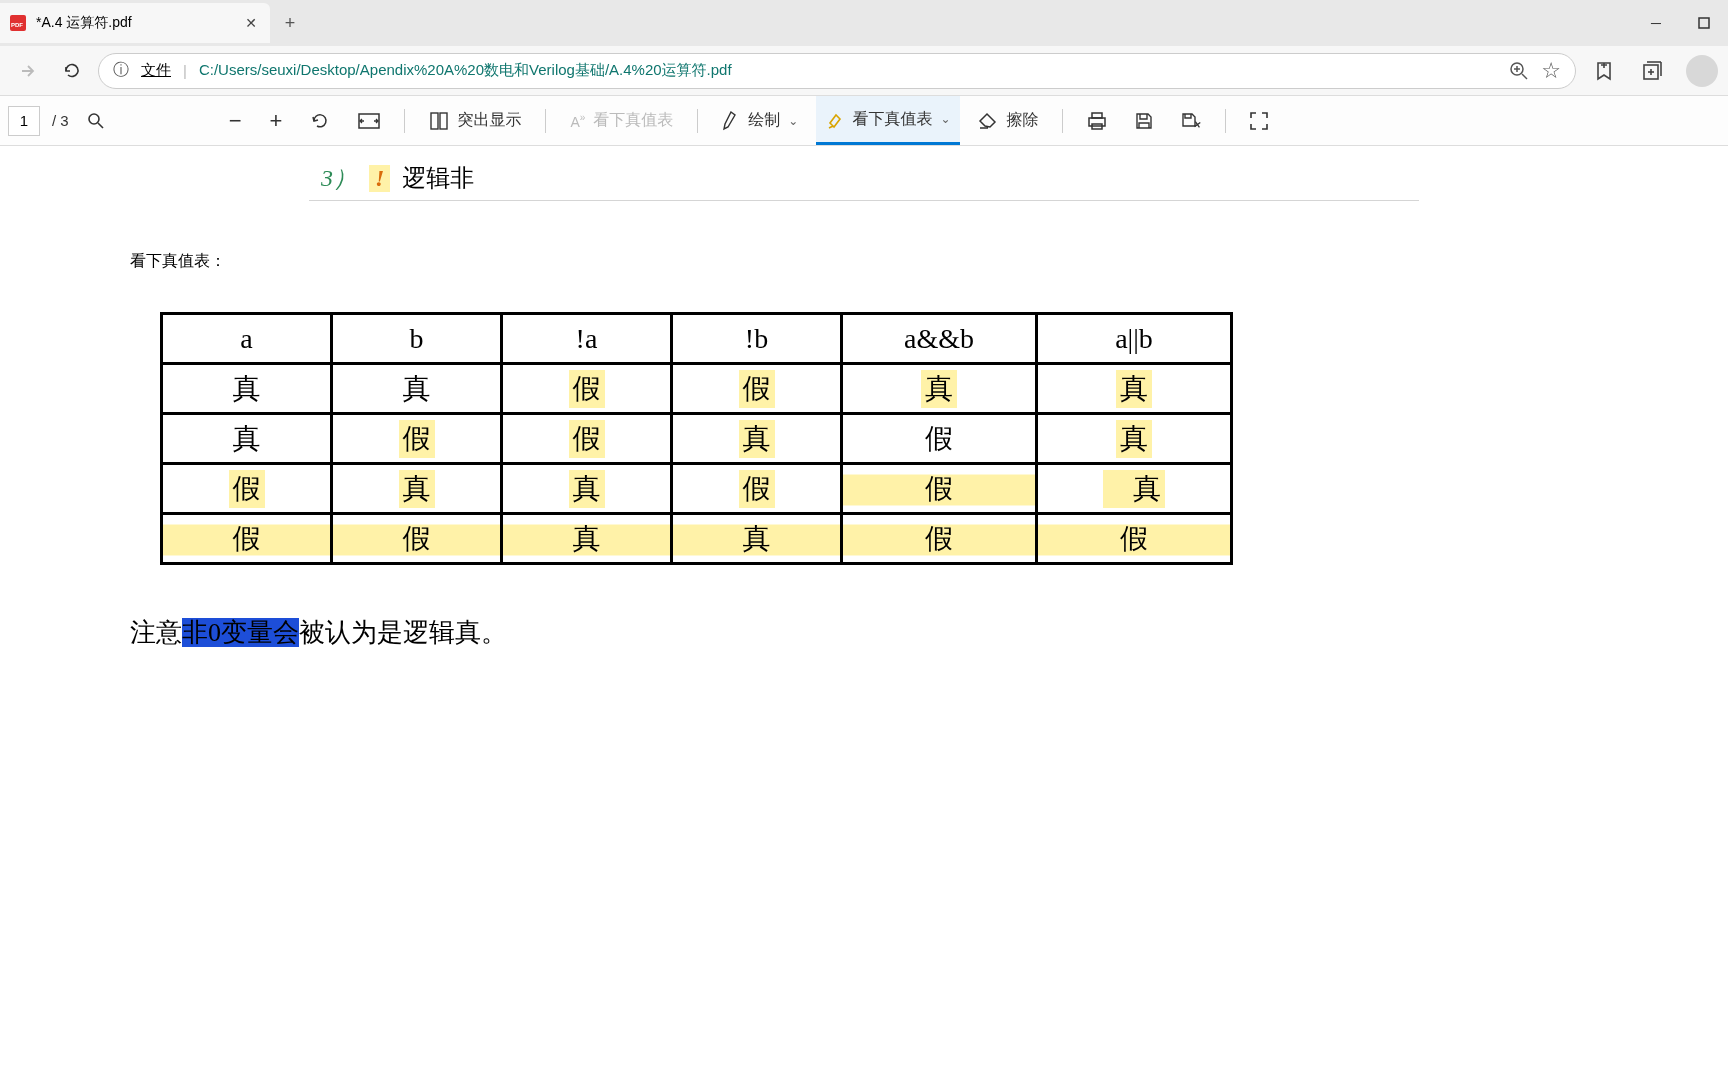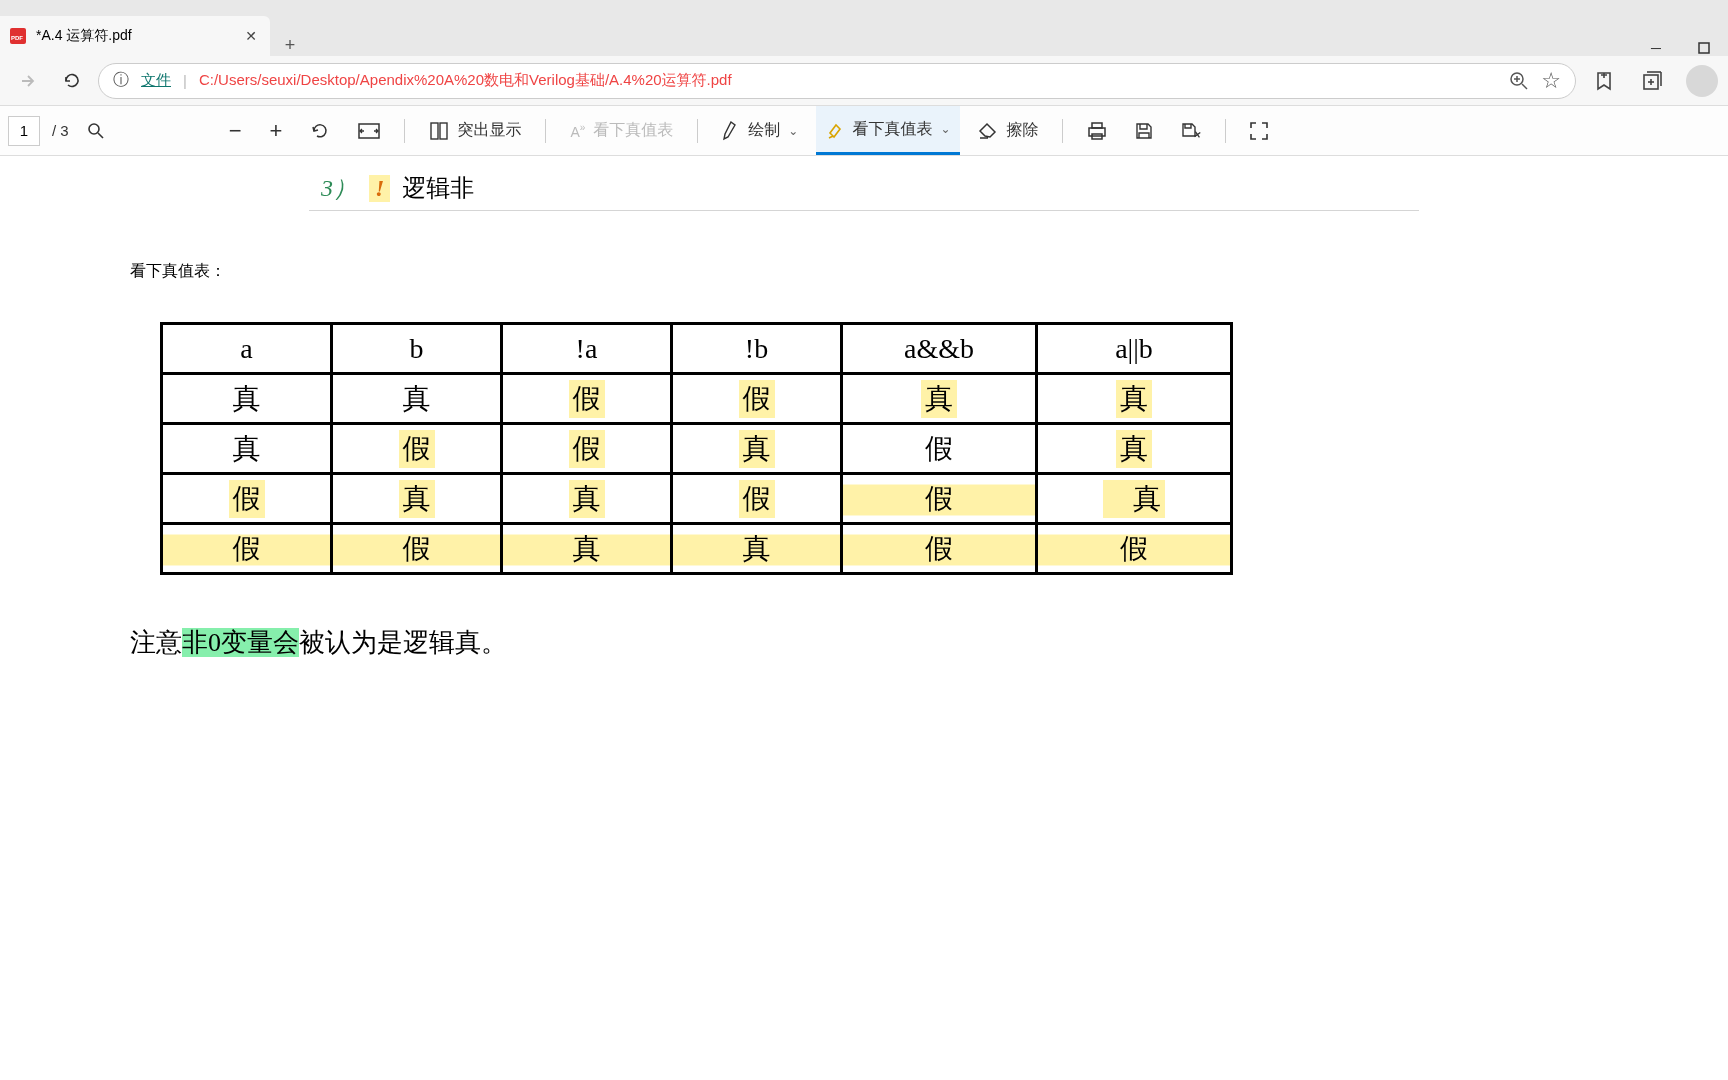--- a/index.html
+++ b/index.html
@@ -6,24 +6,24 @@
     body {
       font-family: "Segoe UI", "Microsoft YaHei", sans-serif;
       background: #fff;
       width: 1728px;
       height: 1080px;
       overflow: hidden;
       font-size: 14px;
       color: #000;
     }
     .titlebar {
-      height: 56px;
+      height: 46px;
       background: #e8e8e8;
       display: flex;
-      align-items: flex-end;
+      align-items: center;
     }
     .tab {
       width: 270px;
       height: 40px;
       background: #f7f7f7;
       display: flex;
       align-items: center;
       padding: 0 10px;
       border-top-right-radius: 6px;
     }
@@ -64,23 +64,23 @@
       border: 1px solid #ccc;
       border-radius: 18px;
       display: flex;
       align-items: center;
       padding: 0 14px;
       font-size: 15px;
       gap: 12px;
       background: #fff;
     }
     .urlbar .info-ico { color: #555; font-size:16px; }
-    .urlbar .file-lbl { color: #0f766e; text-decoration: underline; }
+    .urlbar .file-lbl { color: #000000; text-decoration: underline; }
     .urlbar .divider { color: #bbb; }
-    .urlbar .path { color: #ef4444; flex: 1; }
+    .urlbar .path { color: #0f766e; flex: 1; }
     .rightbar-ico { width: 40px; height: 40px; display:flex; align-items:center; justify-content:center; color:#444; font-size: 18px; }
     .profile { width: 32px; height: 32px; border-radius: 16px; background: #d8d8d8; margin-left: 6px; }
     .pdfbar {
       height: 50px;
       background: #fdfdfd;
       border-bottom: 1px solid #ddd;
       display: flex;
       align-items: center;
       padding: 0 8px;
       gap: 8px;
@@ -135,21 +135,21 @@
     }
     .truth .c1 { width: 170px; }
     .truth .c2 { width: 170px; }
     .truth .c3 { width: 170px; }
     .truth .c4 { width: 170px; }
     .truth .c5 { width: 195px; }
     .truth .c6 { width: 195px; }
     .hl { background: #fff2a8; padding: 0 4px; display: inline-block; }
     .hl-cell { background: linear-gradient(#fff 20%, #fff2a8 20%, #fff2a8 85%, #fff 85%); }
     .note { font-size: 26px; font-family: "Microsoft YaHei"; }
-    .note .hl2 { background: #86efac; text-align: center; }
+    .note .hl2 { background: #1d4ed8; text-align: center; }
     svg { display: block; }
   </style>
 </head>
 <body>
 
 <div class="titlebar">
   <div class="tab">
     <span class="pdf-ico"></span>
     <span class="tab-title">*A.4 运算符.pdf</span>
     <span class="tab-close">✕</span>

